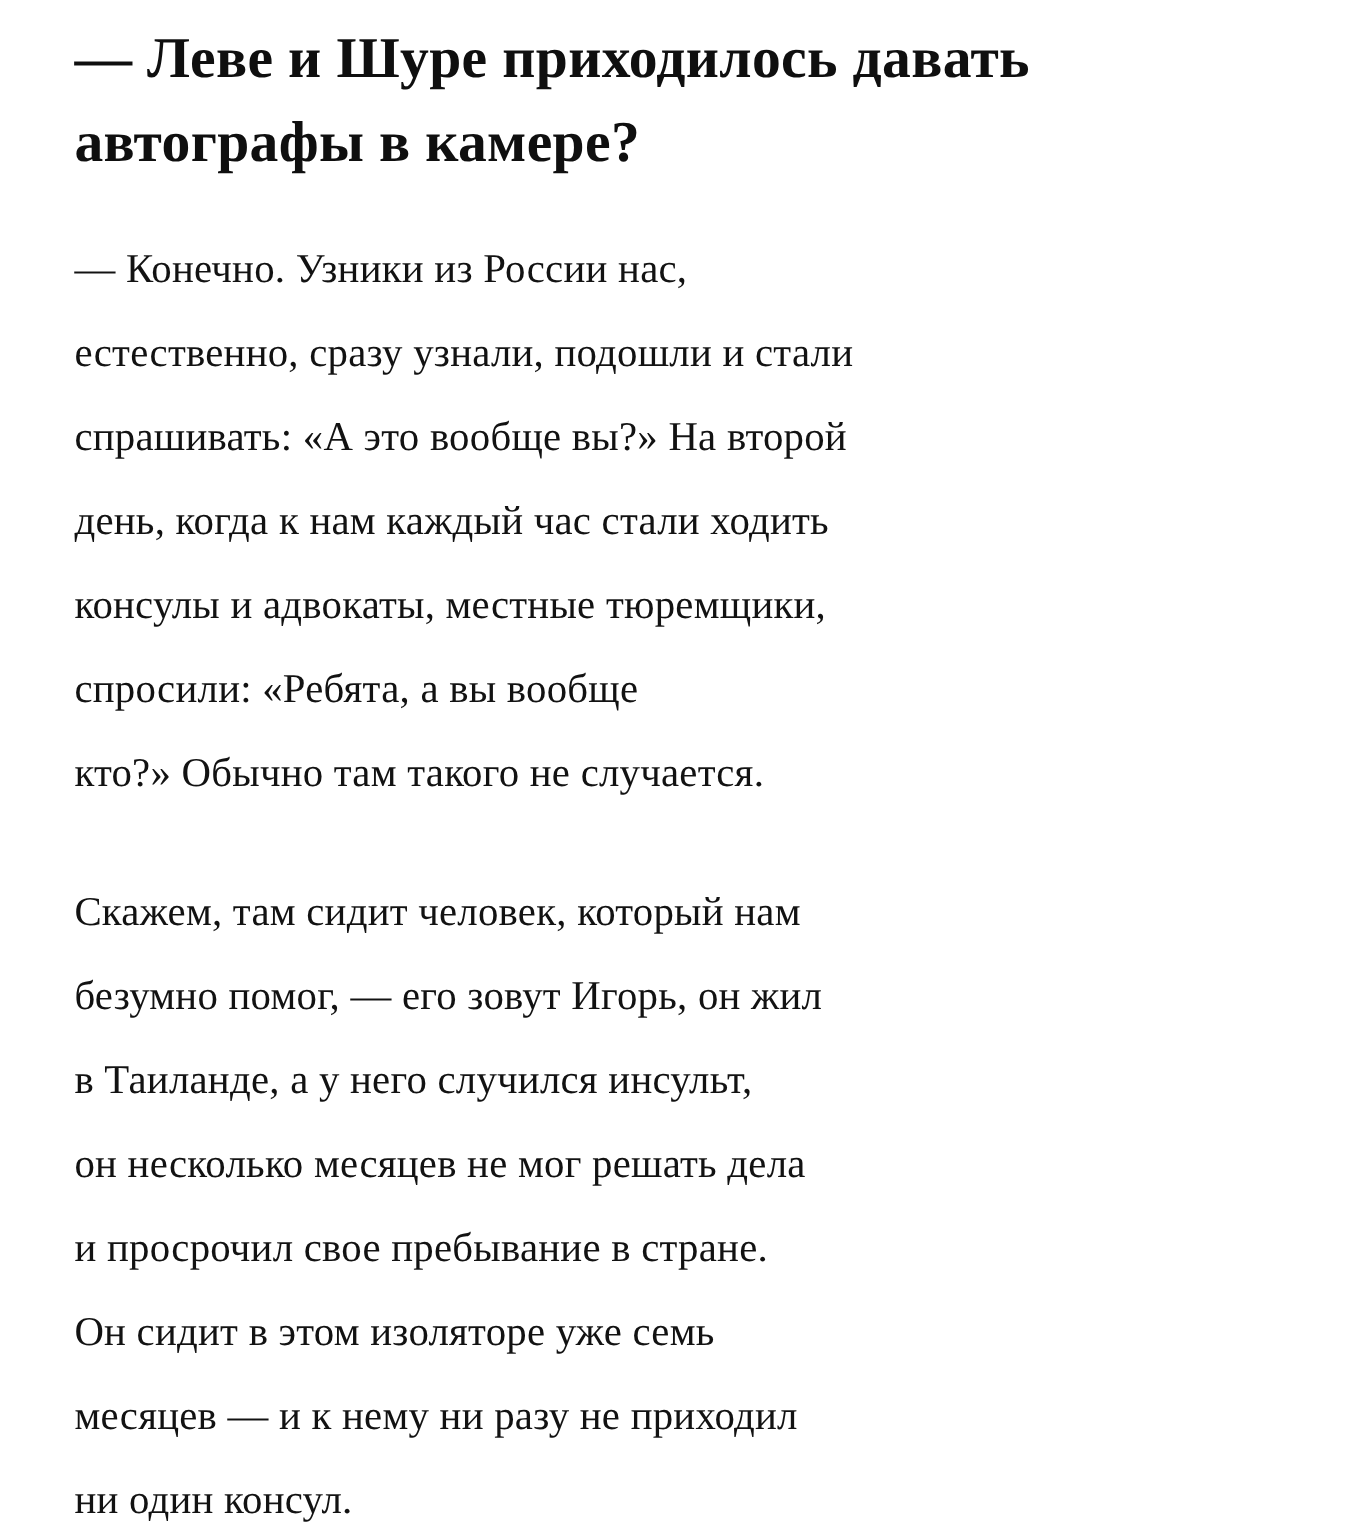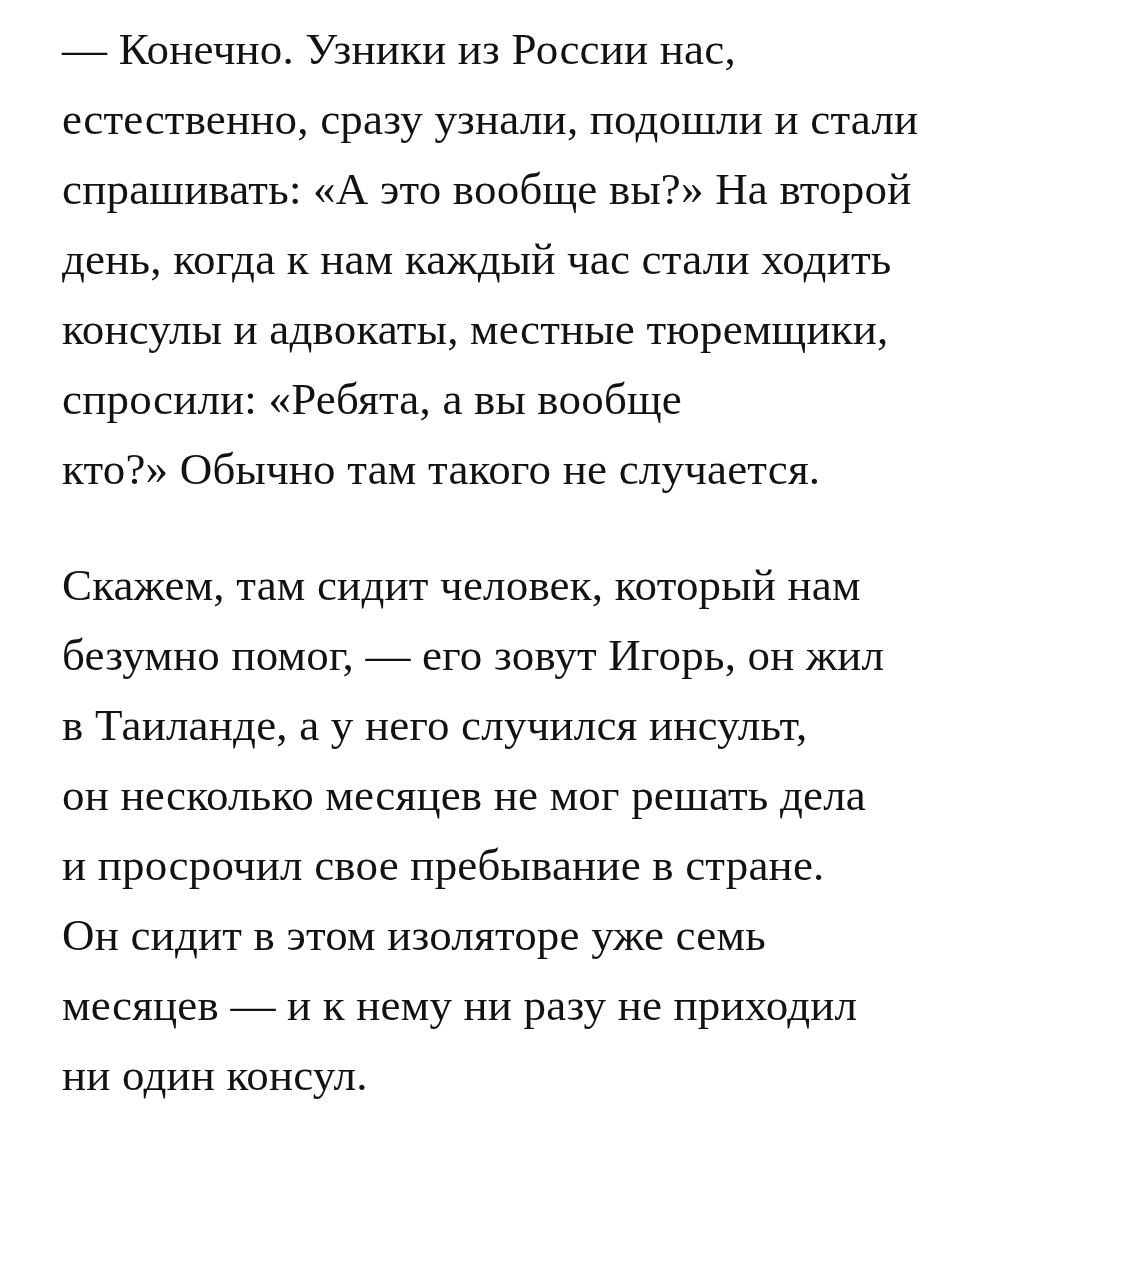--- a/index.html
+++ b/index.html
@@ -23,35 +23,37 @@
     margin: 0 0 36px 0;
     font-size: 48px;
     line-height: 70px;
     font-weight: 700;
     letter-spacing: 0.3px;
     white-space: pre-line;
     color: #0f0f0f;
   }
   .paragraph {
     margin: 0;
-    font-size: 45px;
+    font-size: 34px;
     line-height: 70px;
     font-weight: 400;
     letter-spacing: 0.2px;
     white-space: pre-line;
     color: #121212;
   }
   .paragraph + .paragraph {
     margin-top: 46px;
   }
 </style>
 </head>
 <body>
 
 <main class="article">
+  <h1 class="question">— Леве и Шуре приходилось давать
+автографы в камере?</h1>
   <p class="paragraph">— Конечно. Узники из России нас,
 естественно, сразу узнали, подошли и стали
 спрашивать: «А это вообще вы?» На второй
 день, когда к нам каждый час стали ходить
 консулы и адвокаты, местные тюремщики,
 спросили: «Ребята, а вы вообще
 кто?» Обычно там такого не случается.</p>
   <p class="paragraph">Скажем, там сидит человек, который нам
 безумно помог, — его зовут Игорь, он жил
 в Таиланде, а у него случился инсульт,

